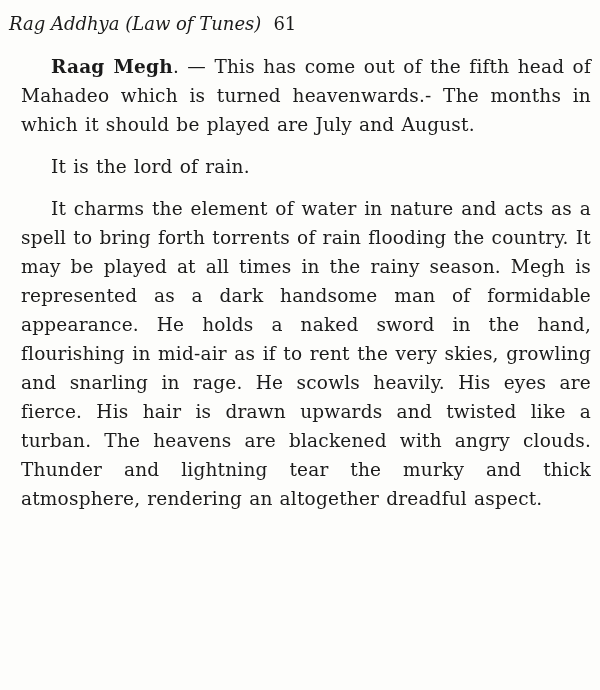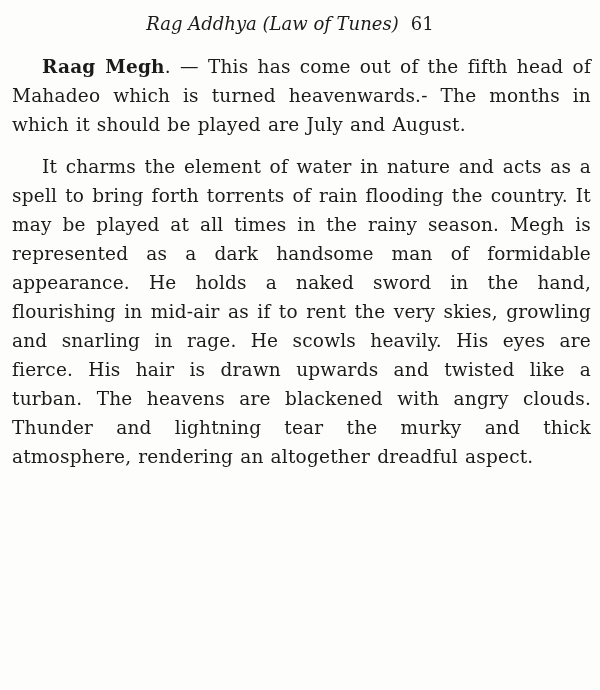--- a/index.html
+++ b/index.html
@@ -7,48 +7,49 @@
     width: 600px;
     height: 690px;
     box-sizing: border-box;
     background: #fdfdfb;
     color: #1b1b1b;
     font-family: "DejaVu Serif", "Liberation Serif", serif;
     padding: 10px 9px 0 9px;
     overflow: hidden;
   }
   .running-head {
-    text-align: center;
+    text-align: left;
     font-size: 18px;
     line-height: 24px;
     margin: 2px 20px 16px 0;
     white-space: nowrap;
   }
   .running-head .book-title { font-style: italic; }
   .running-head .page-number { font-style: normal; margin-left: 12px; }
   p.body-para {
     font-size: 18.5px;
     line-height: 29px;
     text-align: justify;
     text-indent: 30px;
-    margin: 0 0 13px 3px;
+    margin: 0 0 13px 12px;
     letter-spacing: 0.2px;
     word-spacing: 1px;
   }
   .lead-bold { font-weight: bold; }
 </style>
 </head>
 <body>
 
 <div class="running-head">
   <span class="book-title">Rag Addhya (Law of Tunes)</span><span class="page-number">61</span>
 </div>
 
 <div>
 
   <p class="body-para"><span class="lead-bold">Raag Megh</span><span>. — This has come out of the fifth head of Mahadeo which is turned heavenwards.- The months in which it should be played are July and August.</span></p>
 
+  <p class="body-para">It is the lord of rain.</p>
 
   <p class="body-para">It charms the element of water in nature and acts as a spell to bring forth torrents of rain flooding the country. It may be played at all times in the rainy season. Megh is represented as a dark handsome man of formidable appearance. He holds a naked sword in the hand, flourishing in mid-air as if to rent the very skies, growling and snarling in rage. He scowls heavily. His eyes are fierce. His hair is drawn upwards and twisted like a turban. The heavens are blackened with angry clouds. Thunder and lightning tear the murky and thick atmosphere, rendering an altogether dreadful aspect.</p>
 
 
 
 </div>
 
 </body></html>

